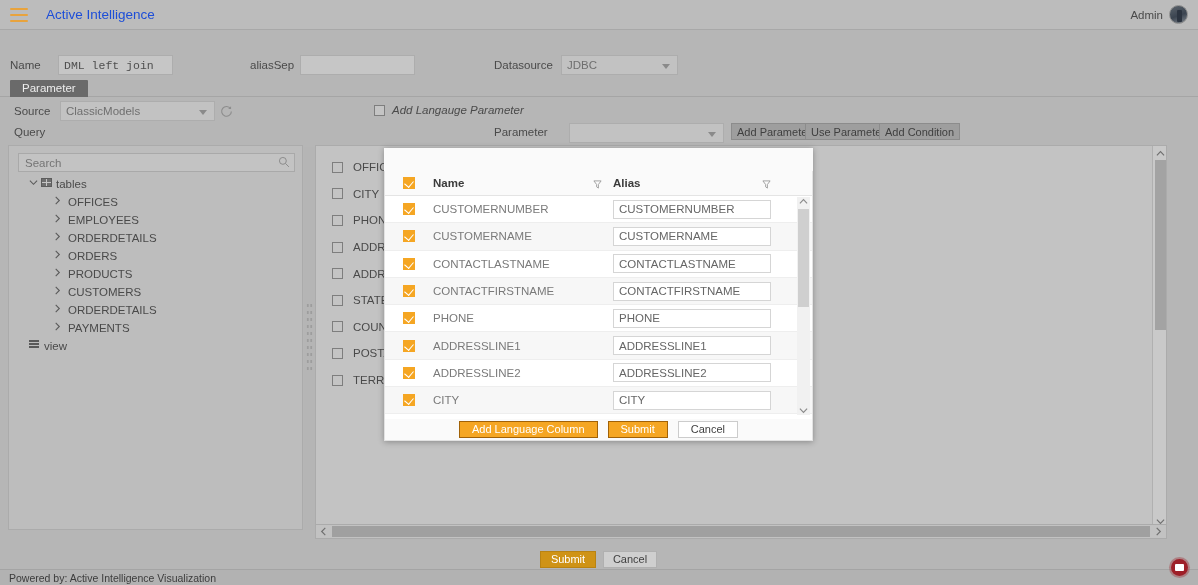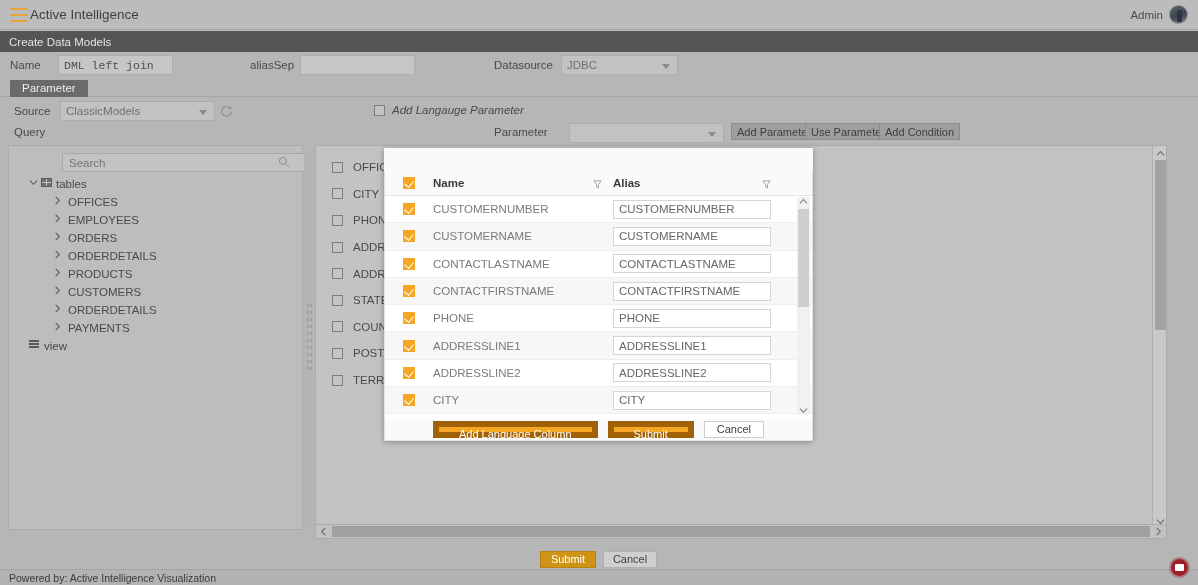--- a/index.html
+++ b/index.html
@@ -16,21 +16,21 @@
 
   
   .topbar {
     position: absolute; left: 0; top: 0; width: 1198px; height: 30px;
     background: #bcbcbc; border-bottom: 1px solid #a8a8a8;
     display: flex; align-items: center;
   }
   .hamburger { width: 18px; height: 14px; margin-left: 10px; display: flex;
     flex-direction: column; justify-content: space-between; cursor: pointer; }
   .hamburger i { display: block; height: 2px; background: #e8a33d; border-radius: 1px; }
-  .app-title { margin-left: 2px; font-size: 13.5px; color: #404040; }
+  .app-title { margin-left: 18px; font-size: 13.5px; color: #1d4ed8; }
   .topbar-right { margin-left: auto; display: flex; align-items: center; margin-right: 10px; }
   .admin-label { font-size: 11.5px; color: #4a4a4a; margin-right: 6px; }
   .avatar { width: 19px; height: 19px; border-radius: 50%;
     background: linear-gradient(160deg,#5c646c 0%, #3b4450 55%, #7d848b 100%);
     border: 1px solid #8d8d8d; position: relative; overflow: hidden; }
   .avatar::after { content: ""; position: absolute; left: 7px; top: 4px; width: 5px; height: 12px;
     background: #2c3440; border-radius: 1px; }
 
   
   .pagebar {
@@ -82,21 +82,21 @@
   }
 
   
   .tree-panel {
     position: absolute; left: 8px; top: 145px; width: 295px; height: 385px;
     background: #bdbdbd; border: 1px solid #ababab;
   }
   .search-wrap { position: absolute; left: 9px; top: 7px; width: 277px; height: 19px; }
   .search-inp { width: 100%; height: 19px; background: #c3c3c3; border: 1px solid #a9a9a9;
     font-size: 11.5px; color: #797979; padding: 0 20px 0 6px;
-    font-family: "Liberation Sans", sans-serif; outline: none; margin-left: 44px; }
+    font-family: "Liberation Sans", sans-serif; outline: none; }
   .search-icon { position: absolute; right: 5px; top: 3px; width: 12px; height: 12px; }
   .tree { position: absolute; left: 12px; top: 32px; width: 270px; }
   .tnode { display: flex; align-items: flex-start; height: 18px; font-size: 11.5px; color: #4a4a4a; }
   .tnode.root { padding-left: 8px; }
   .tnode.child { padding-left: 32px; }
   .tnode.leaf { padding-left: 8px; }
   .chev-down { width: 9px; height: 9px; margin-right: 3px; }
   .chev-right { width: 9px; height: 9px; margin-right: 6px; }
   .tbl-icon { width: 11px; height: 9px; margin-right: 4px; background: #6f6f6f;
     border: 1px solid #5c5c5c; position: relative; }
@@ -193,44 +193,41 @@
   .modal-vscroll { position: absolute; right: 2px; top: 26px; width: 13px; height: 218px;
     background: #f1f1f1; }
   .modal-vscroll .thumb { position: absolute; left: 1px; top: 12px; width: 11px; height: 98px;
     background: #cfcfcf; }
   .modal-vscroll .a-up { position:absolute; left:2px; top:0px; width:9px; height:9px; }
   .modal-vscroll .a-dn { position:absolute; left:2px; bottom:0px; width:9px; height:9px; }
   .modal-foot { position: absolute; left: 0; top: 271px; width: 429px; height: 22px;
     background: #fafafa; border: 1px solid #e2e2e2; border-top: none;
     display: flex; align-items: center; justify-content: center; gap: 10px; }
   .m-btn { height: 17px; line-height: 15px; font-size: 11px; text-align: center; cursor: pointer; }
-  .m-orange { background: #f5a623; border: 6px solid #a16207; color: #fff; padding: 0 20px; }
+  .m-orange { background: #f5a623; border: 1px solid #a16207; color: #fff; padding: 0 12px; }
   .m-white { background: #fff; border: 1px solid #cccccc; color: #3f3f3f; padding: 0 12px; }
 </style>
 </head>
 <body>
 
 <div id="app">
 
   <div class="topbar">
     <div class="hamburger">
       <i></i>
         <i></i>
         <i></i>
     </div>
     <div class="app-title">Active Intelligence</div>
     <div class="topbar-right">
       <div class="admin-label">Admin</div>
       <div class="avatar"></div>
     </div>
   </div>
 
-  <div class="pagebar">
-    <span>Create Data Models</span>
-  </div>
 
   <div class="formrow">
     <div class="lbl" style="left:10px;">Name</div>
     <input class="inp" style="left: 58px; width: 115px;" value="DML left join">
     <div class="lbl" style="left:250px;">aliasSep</div>
     <input class="inp" style="left: 300px; width: 115px;" value="">
     <div class="lbl" style="left:494px;">Datasource</div>
     <div class="sel" style="left:561px; width:117px;">
       <span>JDBC</span>
       <span class="caret"></span>
@@ -294,27 +291,27 @@
         <div class="tnode child">
           <svg class="chev-right" viewBox="0 0 10 10">
             <path d="M3 1 L7 5 L3 9" fill="none" stroke="#5a5a5a" stroke-width="1.2"></path>
           </svg>
           <span>EMPLOYEES</span>
         </div>
         <div class="tnode child">
           <svg class="chev-right" viewBox="0 0 10 10">
             <path d="M3 1 L7 5 L3 9" fill="none" stroke="#5a5a5a" stroke-width="1.2"></path>
           </svg>
+          <span>ORDERDETAILS</span>
+        </div>
+        <div class="tnode child">
+          <svg class="chev-right" viewBox="0 0 10 10">
+            <path d="M3 1 L7 5 L3 9" fill="none" stroke="#5a5a5a" stroke-width="1.2"></path>
+          </svg>
           <span>ORDERS</span>
-        </div>
-        <div class="tnode child">
-          <svg class="chev-right" viewBox="0 0 10 10">
-            <path d="M3 1 L7 5 L3 9" fill="none" stroke="#5a5a5a" stroke-width="1.2"></path>
-          </svg>
-          <span>ORDERDETAILS</span>
         </div>
         <div class="tnode child">
           <svg class="chev-right" viewBox="0 0 10 10">
             <path d="M3 1 L7 5 L3 9" fill="none" stroke="#5a5a5a" stroke-width="1.2"></path>
           </svg>
           <span>PRODUCTS</span>
         </div>
         <div class="tnode child">
           <svg class="chev-right" viewBox="0 0 10 10">
             <path d="M3 1 L7 5 L3 9" fill="none" stroke="#5a5a5a" stroke-width="1.2"></path>

